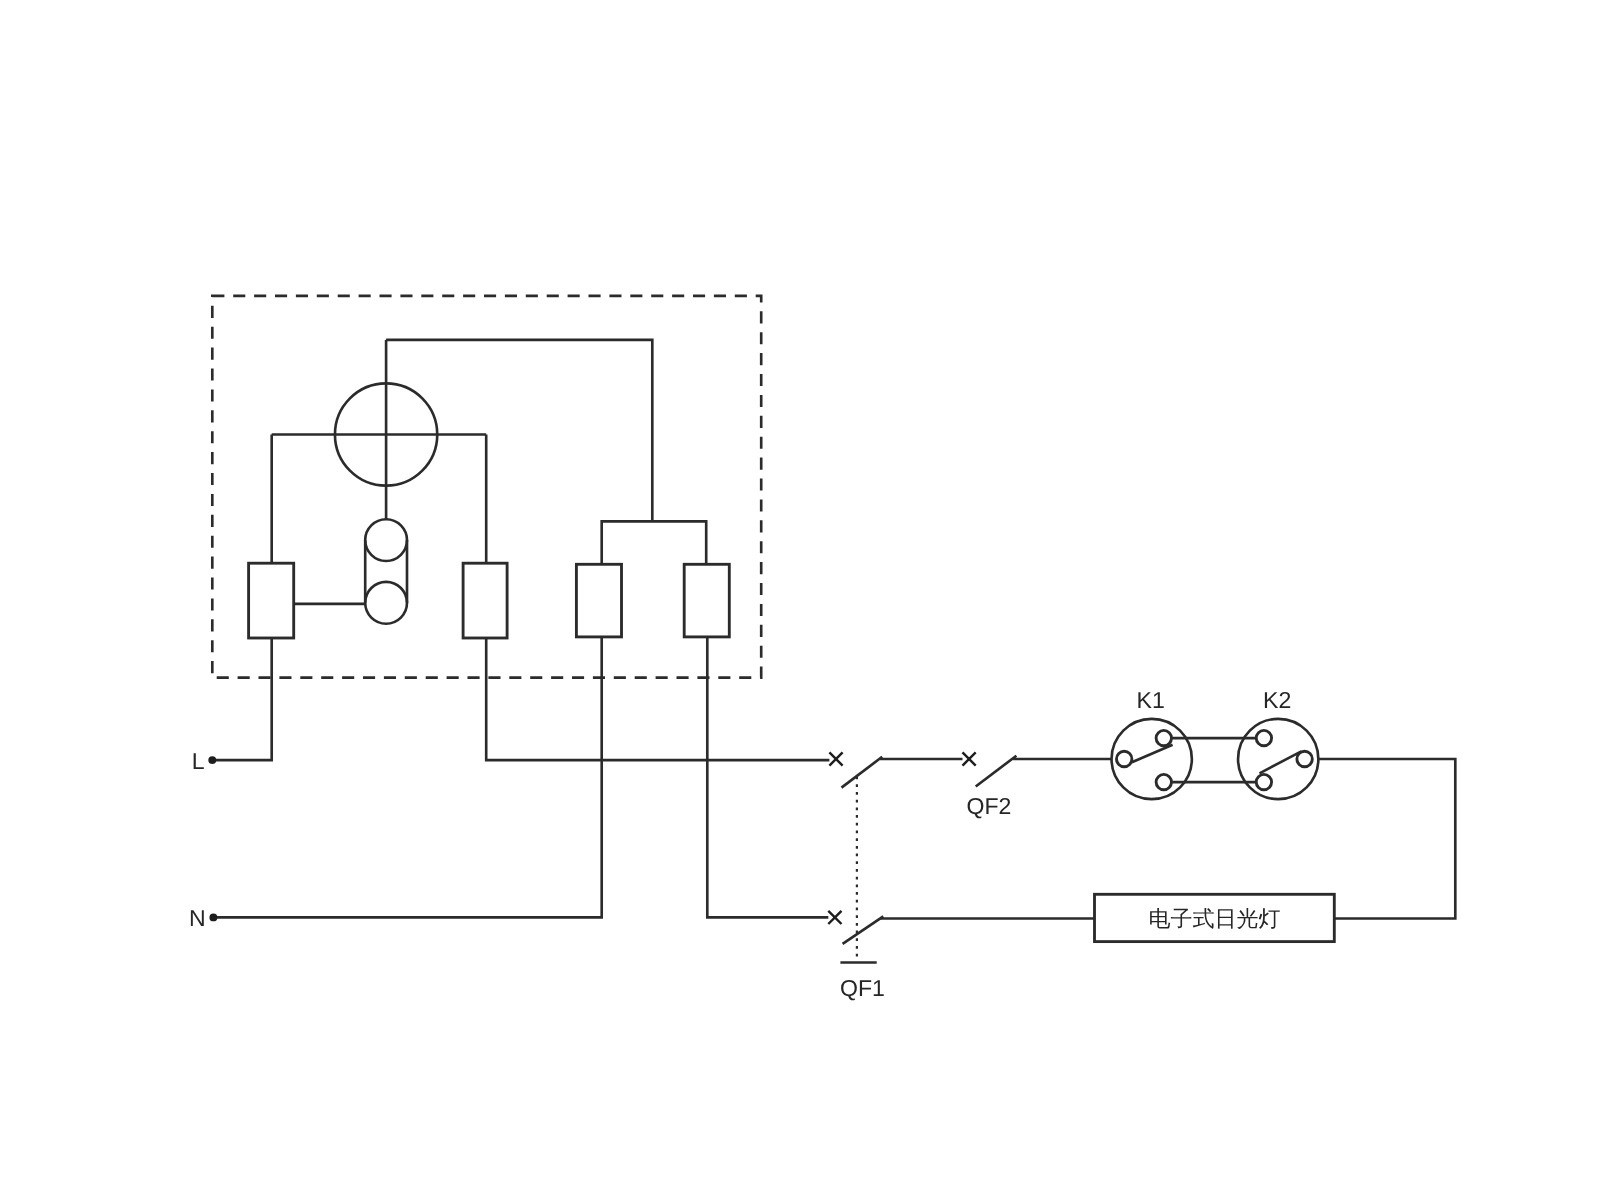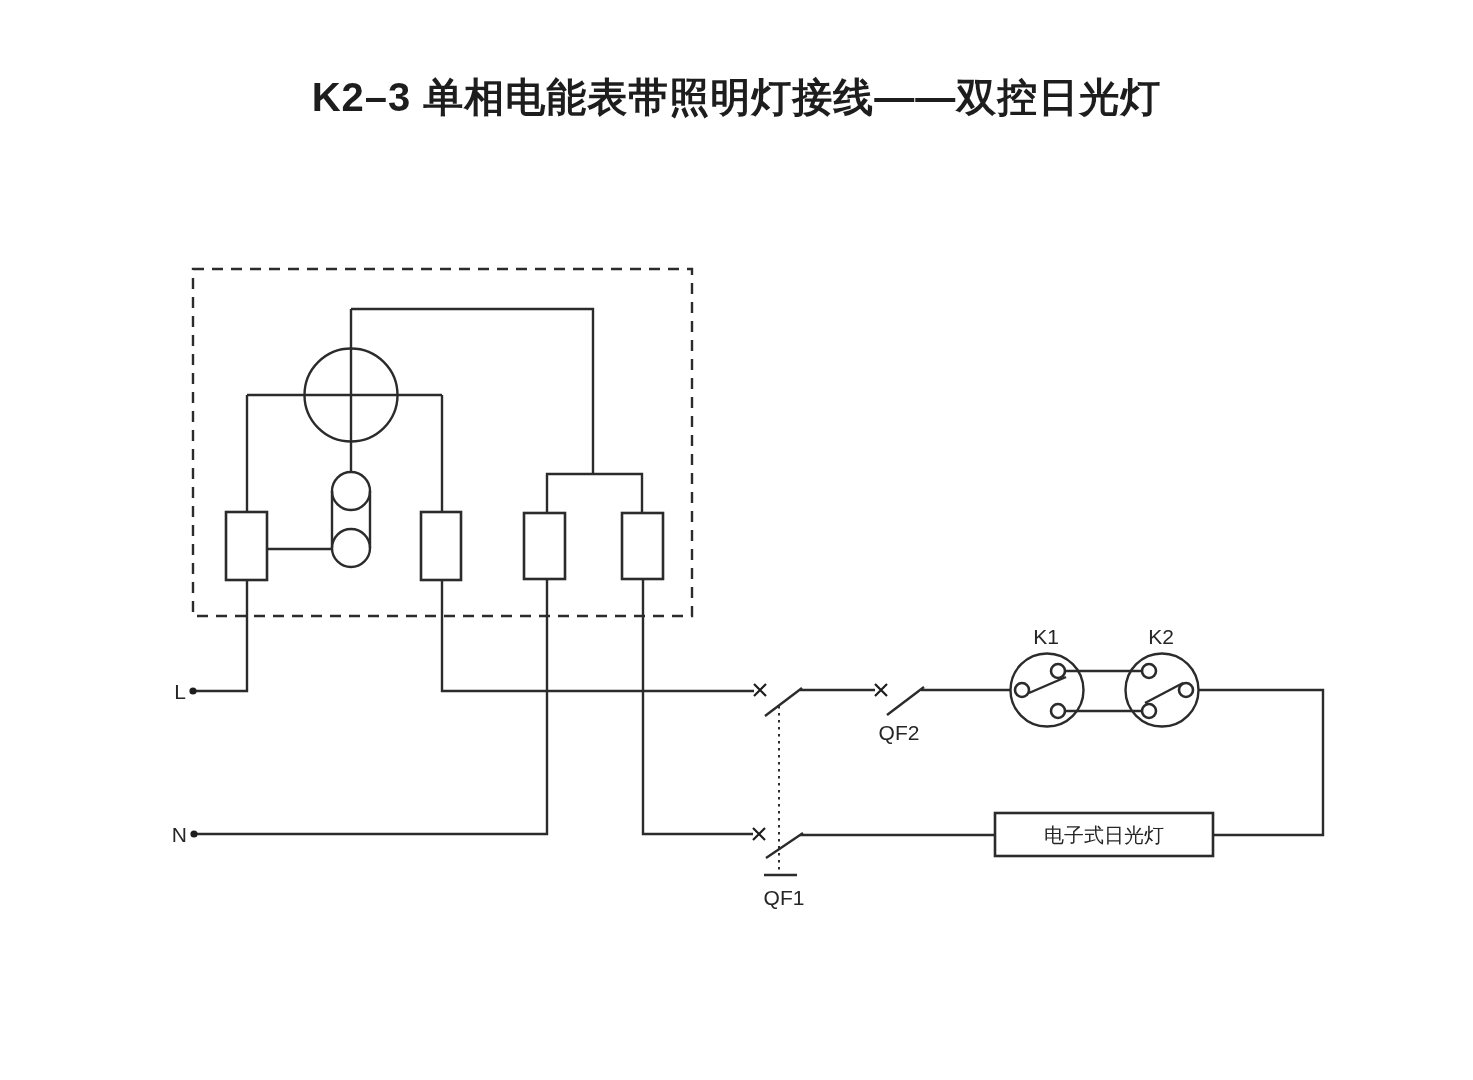--- a/index.html
+++ b/index.html
@@ -22,21 +22,20 @@
   .lbl { fill:#262626; font-family:"Liberation Sans", sans-serif; font-size:21px; }
   .lbl-mid { text-anchor:middle; }
   .lbl-end { text-anchor:end; }
   .lamp-text { fill:#262626; font-family:"Liberation Sans", sans-serif; font-size:20px; text-anchor:middle; }
 </style>
 </head>
 <body>
 
 <div class="stage">
 
-  <div class="title">K2–3 单相电能表带照明灯接线——双控日光灯</div>
 
   <svg class="diagram" width="1473" height="1080" viewBox="0 0 1473 1080">
 
     <g>
       <rect class="dashbox" x="193" y="269" width="499" height="347"></rect>
 
       <path class="w" d="M351 309 H593 V474"></path>
       <path class="w" d="M547 513 V474 H642 V513"></path>
       <path class="w" d="M351 309 V472"></path>
       <path class="w" d="M247 395 H442"></path>

